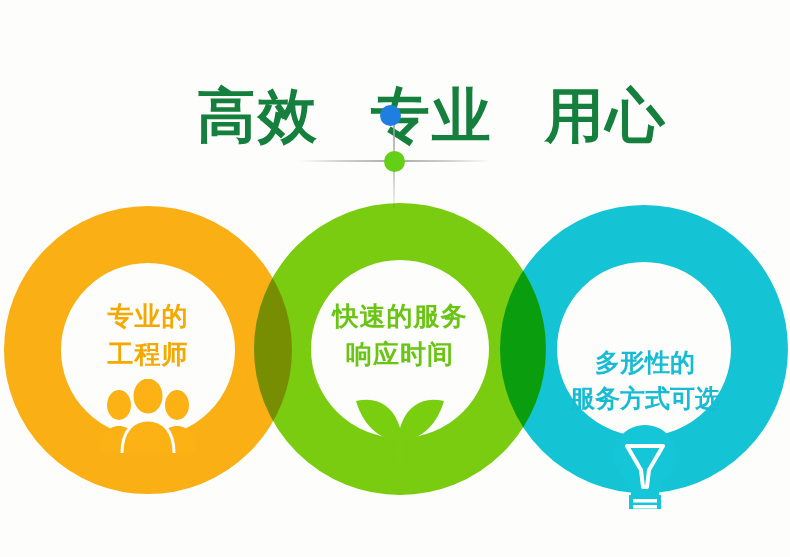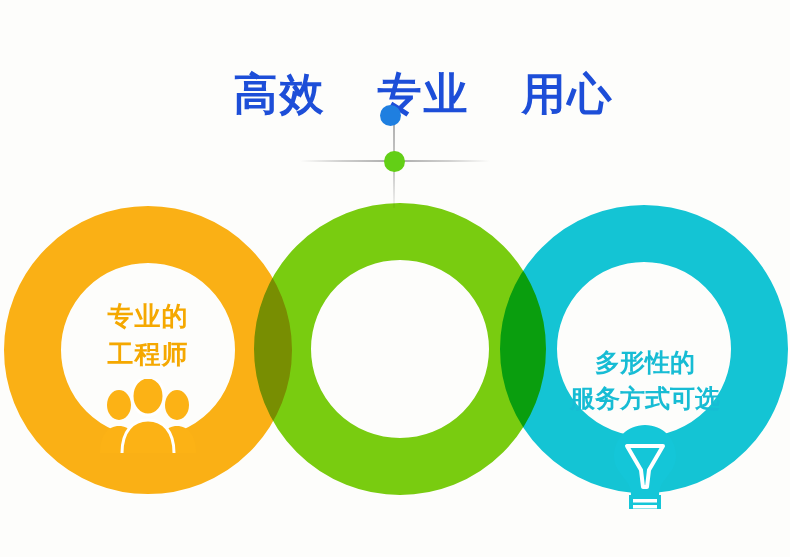--- a/index.html
+++ b/index.html
@@ -16,22 +16,22 @@
     font-family: "Liberation Sans", "DejaVu Sans", sans-serif;
   }
 
   
   #headline {
     position: absolute;
     left: 0;
     top: 28px;
     width: 790px;
     text-align: center;
-    color: #1d4ed8;
-    font-size: 44px;
+    color: #15803d;
+    font-size: 59px;
     font-weight: 700;
     letter-spacing: 2px;
     line-height: 1;
     white-space: pre;
     user-select: none;
   }
   #headline .hw {
     display: inline-block;
     margin: 0 26px;
   }
@@ -189,20 +189,31 @@
       </g>
       <g fill="#ffffff" opacity="1">
         <path d="M33 74 C33 55 40 45 52 45 C64 45 71 55 71 74 Z" fill="none"></path>
       </g>
       <path d="M52 41 C37 41 26 52 26 74" fill="none" stroke="#ffffff" stroke-width="3"></path>
       <path d="M52 41 C67 41 78 52 78 74" fill="none" stroke="#ffffff" stroke-width="3"></path>
       <ellipse cx="52" cy="17" rx="16" ry="19" fill="none" stroke="#ffffff" stroke-width="3"></ellipse>
     </svg>
   </div>
 
+  <div class="content" id="content-2">
+    <div class="caption">快速的服务
+响应时间</div>
+    <svg class="glyph" id="glyph-sprout" viewBox="0 0 112 82">
+      <g fill="#7ace10">
+        <path d="M56 62 C40 62 20 50 12 22 C38 16 54 32 58 58 Z"></path>
+        <path d="M56 62 C72 62 92 50 100 22 C74 16 58 32 54 58 Z"></path>
+        <rect x="53" y="50" width="5" height="32"></rect>
+      </g>
+    </svg>
+  </div>
 
   <div class="content" id="content-3">
     <div class="caption caption-narrow">多形性的
 服务方式可选</div>
     <svg class="glyph" id="glyph-bulb" viewBox="0 0 86 86">
       <path d="M43 2 C25 2 12 16 12 33 C12 45 20 52 25 59 C28 63 29 68 29 72 L57 72 C57 68 58 63 61 59 C66 52 74 45 74 33 C74 16 61 2 43 2 Z" fill="#14c6d8"></path>
       <path d="M25 23 L61 23 L47 47 L45 64 L41 64 L39 47 Z" fill="none" stroke="#ffffff" stroke-width="4" stroke-linejoin="round"></path>
       <rect x="29" y="74" width="28" height="4" fill="#ffffff"></rect>
       <rect x="29" y="82" width="28" height="4" fill="#ffffff"></rect>
       <rect x="26" y="70" width="34" height="16" fill="#14c6d8" opacity="0"></rect>

